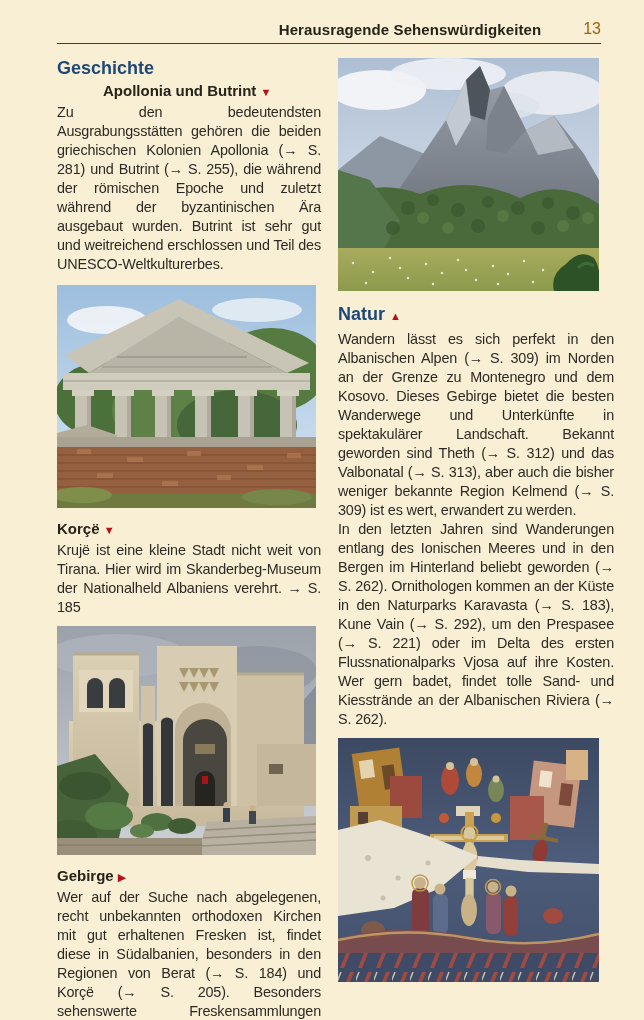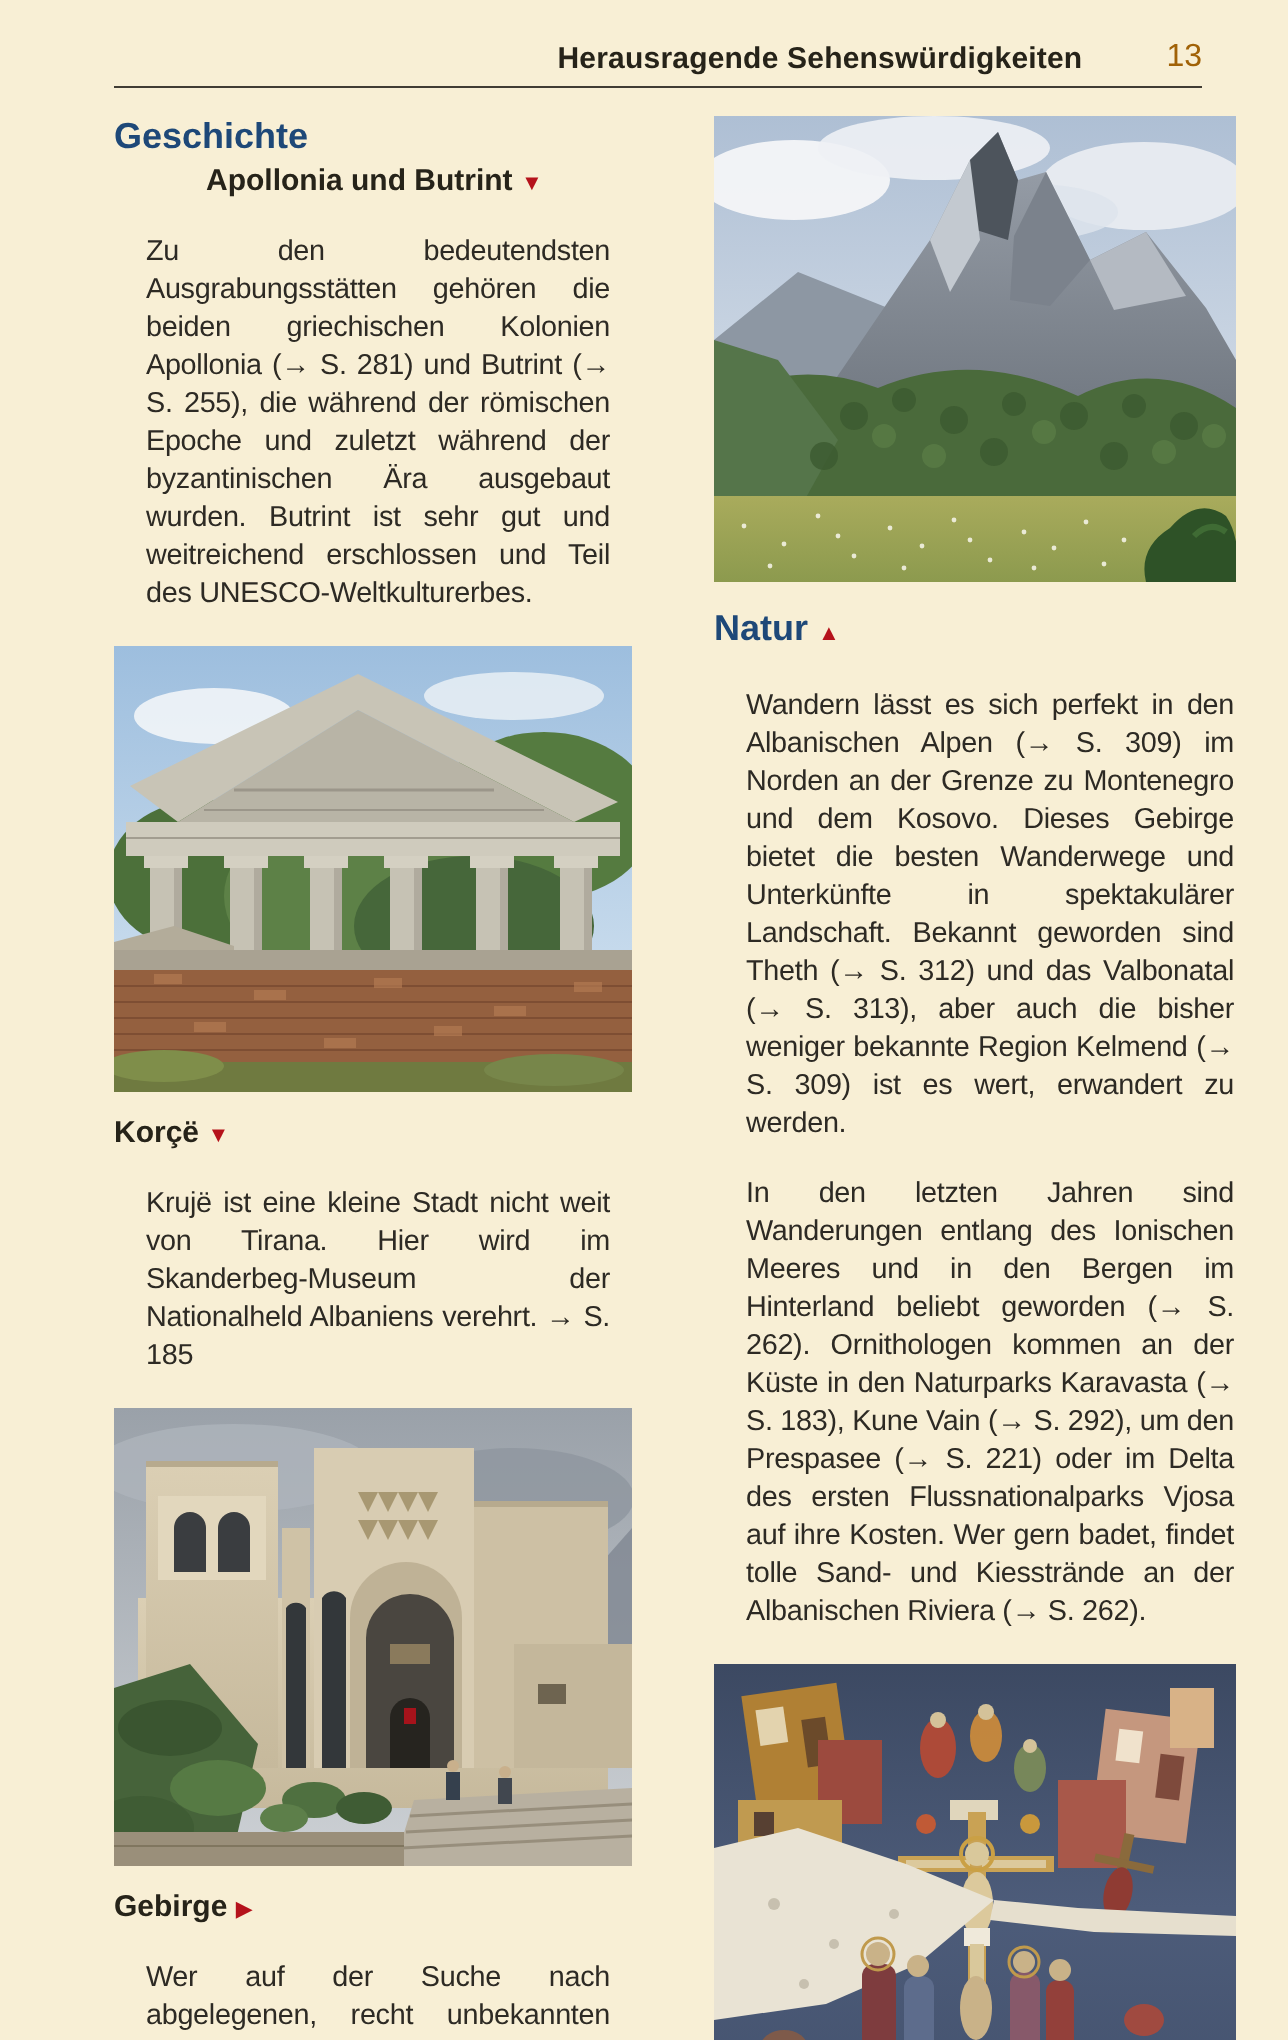--- a/index.html
+++ b/index.html
@@ -16,35 +16,35 @@
     position:absolute;left:57px;top:20px;width:544px;
     display:flex;justify-content:flex-end;align-items:flex-end;
     border-bottom:1.5px solid #413d34;padding-bottom:5px;
   }
   .header-title{font-size:15px;font-weight:bold;color:#262319;letter-spacing:.1px;}
   .page-number{font-size:16px;color:#a16207;margin-left:42px;}
 
   
   .col{position:absolute;top:52px;}
   .col-left{left:57px;width:264px;}
-  .col-right{left:357px;width:276px;}
+  .col-right{left:338px;width:276px;}
 
   .section-title{
     font-size:18px;font-weight:bold;color:#1e4878;
     margin:5px 0 3px 0;line-height:22px;
   }
   .subhead{
     font-size:15px;font-weight:bold;color:#262319;
     margin:12px 0 2px 0;line-height:18px;
   }
   .subhead.first{margin-top:2px;margin-left:46px;}
   .marker{color:#b5121b;font-size:11px;letter-spacing:0;}
   .body-text{
     font-size:14.4px;line-height:19px;text-align:justify;
-    margin:16px;letter-spacing:-0.15px;
+    margin:0;letter-spacing:-0.15px;
     -webkit-hyphens:auto;hyphens:auto;
   }
   .body-text + .body-text{margin-top:0;}
 
   .photo{display:block;margin:0;}
   .photo svg{display:block;}
   .ph-apollonia{margin-top:11px;}
   .ph-kruje{margin-top:9px;}
   .ph-alps{margin-top:6px;}
   .ph-fresco{margin-top:9px;}

